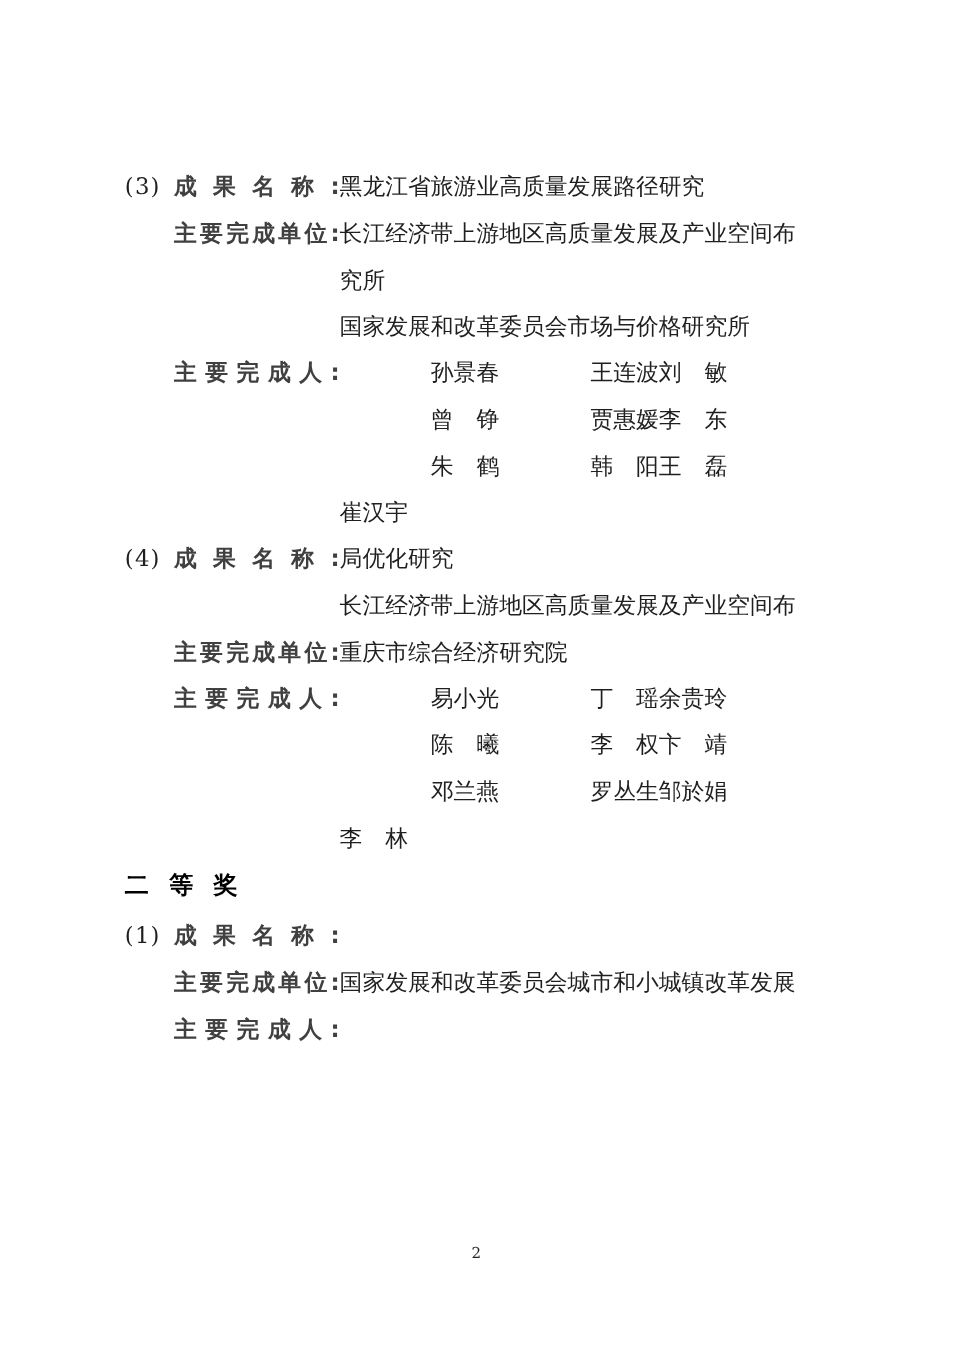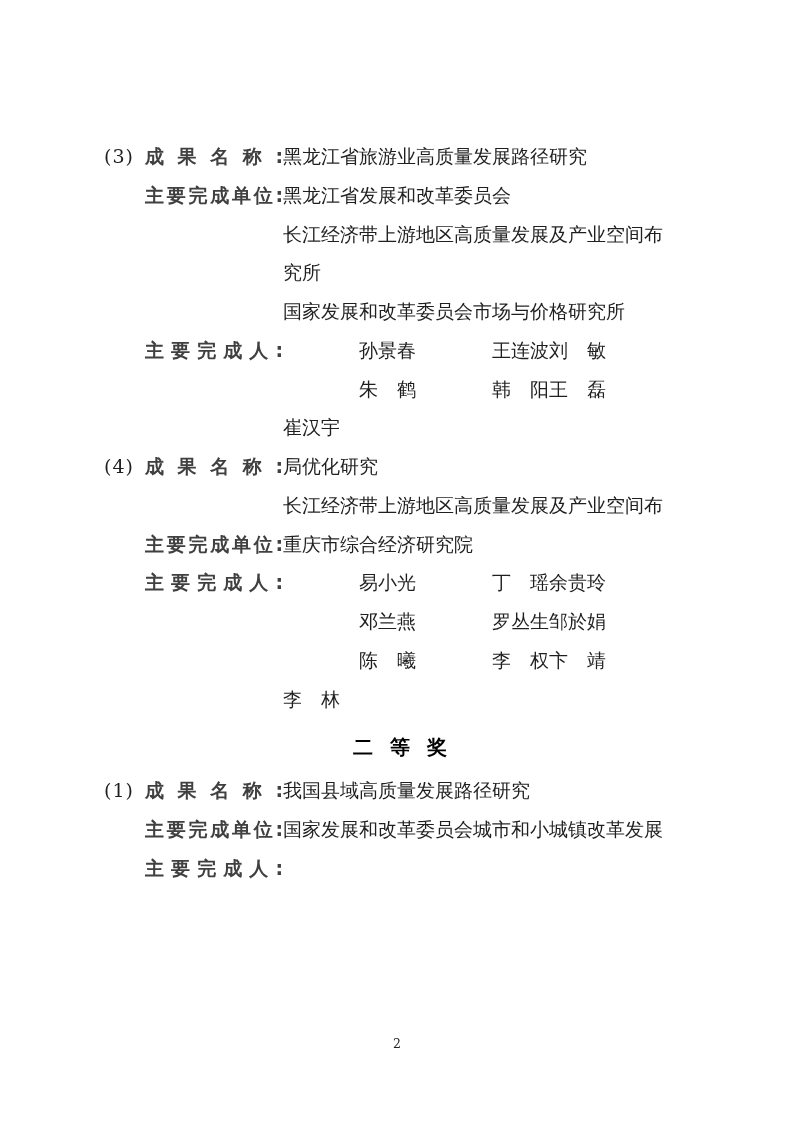--- a/index.html
+++ b/index.html
@@ -40,22 +40,21 @@
     text-align-last: justify;
     white-space: nowrap;
   }
   .value { flex: 1; min-width: 0; }
   .vline { line-height: 38.75px; white-space: nowrap; }
   .names-row { line-height: 38.75px; white-space: nowrap; }
   .name { display: inline-block; width: 133px; white-space: pre; text-align: right; }
   .name:last-child { width: auto; }
   .section-heading {
     line-height: 38.75px;
-    margin: 10px 0 4px 0;
-    text-align: center;
+    margin: 0 0 4px 0;
     font-family: "DejaVu Sans", "Liberation Sans", sans-serif;
     font-weight: bold;
     font-size: 20px;
     color: #000000;
     white-space: pre;
     word-spacing: 10px;
   }
   .footer {
     position: absolute;
     top: 1036px;
@@ -77,31 +76,31 @@
           <span class="num">(3)</span>
           <span class="label">成果名称:</span>
           <div class="value">
             <div class="vline">黑龙江省旅游业高质量发展路径研究</div>
           </div>
         </div>
         <div class="frow">
           <span class="num"></span>
           <span class="label">主要完成单位:</span>
           <div class="value">
-            <div class="vline">黑龙江省发展和改革委员会</div>
             <div class="vline">长江经济带上游地区高质量发展及产业空间布</div>
             <div class="vline">究所</div>
             <div class="vline">国家发展和改革委员会市场与价格研究所</div>
           </div>
         </div>
         <div class="frow">
           <span class="num"></span>
           <span class="label">主要完成人:</span>
           <div class="value">
             <div class="names-row"><span class="name">孙景春</span><span class="name">王连波</span><span class="name">刘　敏</span></div>
+            <div class="names-row"><span class="name">曾　铮</span><span class="name">贾惠媛</span><span class="name">李　东</span></div>
             <div class="names-row"><span class="name">朱　鹤</span><span class="name">韩　阳</span><span class="name">王　磊</span></div>
             <div class="names-row"><span class="name">崔汉宇</span></div>
           </div>
         </div>
       </div>
       <div class="entry">
         <div class="frow">
           <span class="num">(4)</span>
           <span class="label">成果名称:</span>
           <div class="value">
@@ -114,34 +113,31 @@
           <span class="label">主要完成单位:</span>
           <div class="value">
             <div class="vline">重庆市综合经济研究院</div>
           </div>
         </div>
         <div class="frow">
           <span class="num"></span>
           <span class="label">主要完成人:</span>
           <div class="value">
             <div class="names-row"><span class="name">易小光</span><span class="name">丁　瑶</span><span class="name">余贵玲</span></div>
+            <div class="names-row"><span class="name">陈　曦</span><span class="name">李　权</span><span class="name">卞　靖</span></div>
             <div class="names-row"><span class="name">邓兰燕</span><span class="name">罗丛生</span><span class="name">邹於娟</span></div>
-            <div class="names-row"><span class="name">陈　曦</span><span class="name">李　权</span><span class="name">卞　靖</span></div>
             <div class="names-row"><span class="name">李　林</span></div>
           </div>
         </div>
       </div>
       <div class="section-heading">二 等 奖</div>
       <div class="entry">
         <div class="frow">
           <span class="num">(1)</span>
           <span class="label">成果名称:</span>
-          <div class="value">
-            <div class="vline">我国县域高质量发展路径研究</div>
-          </div>
         </div>
         <div class="frow">
           <span class="num"></span>
           <span class="label">主要完成单位:</span>
           <div class="value">
             <div class="vline">国家发展和改革委员会城市和小城镇改革发展</div>
           </div>
         </div>
         <div class="frow">
           <span class="num"></span>

